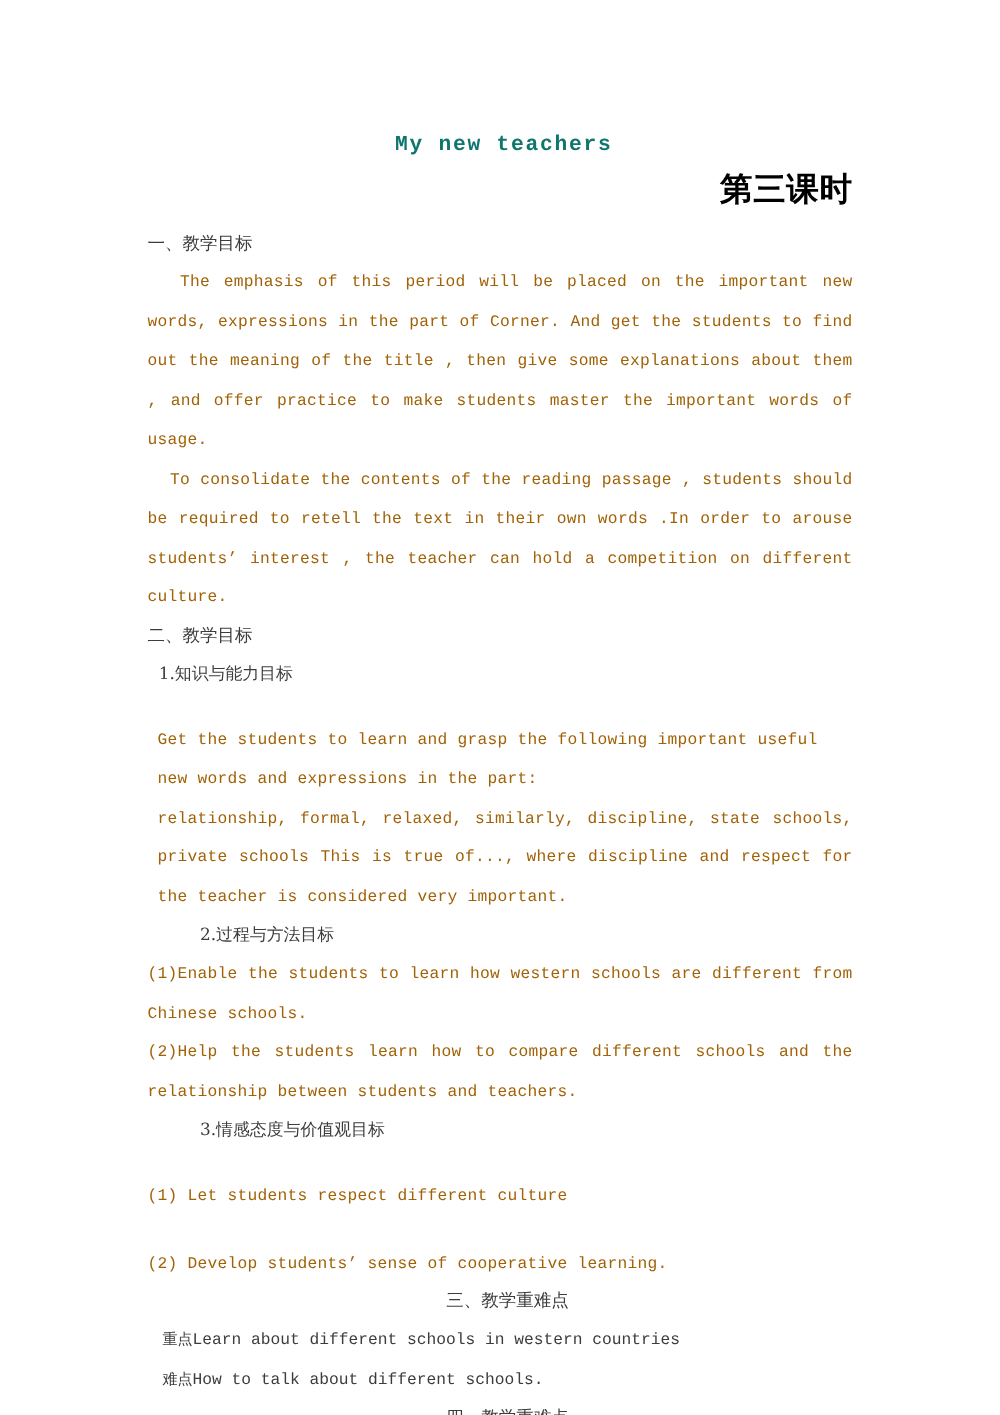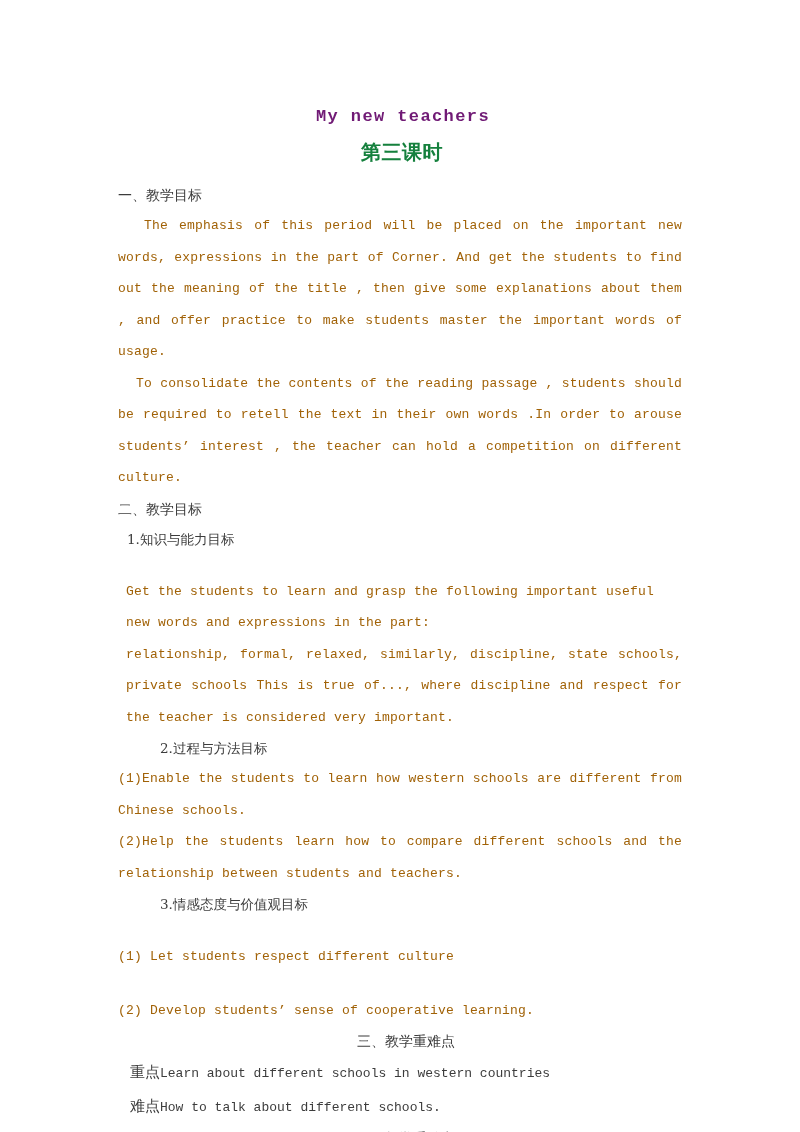--- a/index.html
+++ b/index.html
@@ -25,35 +25,35 @@
   .content {
     position: absolute;
     left: 118px;
     top: 104px;
     width: 564px;
   }
 
   
   .doc-title {
     text-align: center;
-    color: #701a75;
+    color: #0f766e;
     font-family: "Liberation Mono", "DejaVu Sans Mono", monospace;
     font-weight: bold;
     font-size: 17px;
     letter-spacing: 1.4px;
     line-height: 26px;
     margin: 0 0 8px 0;
     padding-left: 6px;
   }
   .doc-subtitle {
-    text-align: center;
-    color: #15803d;
+    text-align: right;
+    color: #000000;
     font-family: "DejaVu Serif", "Liberation Serif", serif;
     font-weight: bold;
-    font-size: 20px;
+    font-size: 26px;
     letter-spacing: 0.5px;
     line-height: 28px;
     margin: 0 0 14px 0;
     padding-left: 4px;
   }
 
   
   .heading {
     font-family: "DejaVu Serif", "Liberation Serif", serif;
     font-size: 14px;
@@ -104,21 +104,21 @@
     font-family: "Liberation Mono", "DejaVu Sans Mono", monospace;
     font-size: 13px;
     line-height: 31.5px;
     color: #3c3c3c;
     margin: 0;
     padding-left: 12px;
     white-space: nowrap;
   }
   .cjk {
     font-family: Liberation Sans, sans-serif;
-    font-size: 15px;
+    font-size: 12px;
   }
 </style>
 </head>
 <body>
 
 <div class="page">
   <div class="content">
 
     <h1 class="doc-title"><span>My new teachers</span></h1>
 

